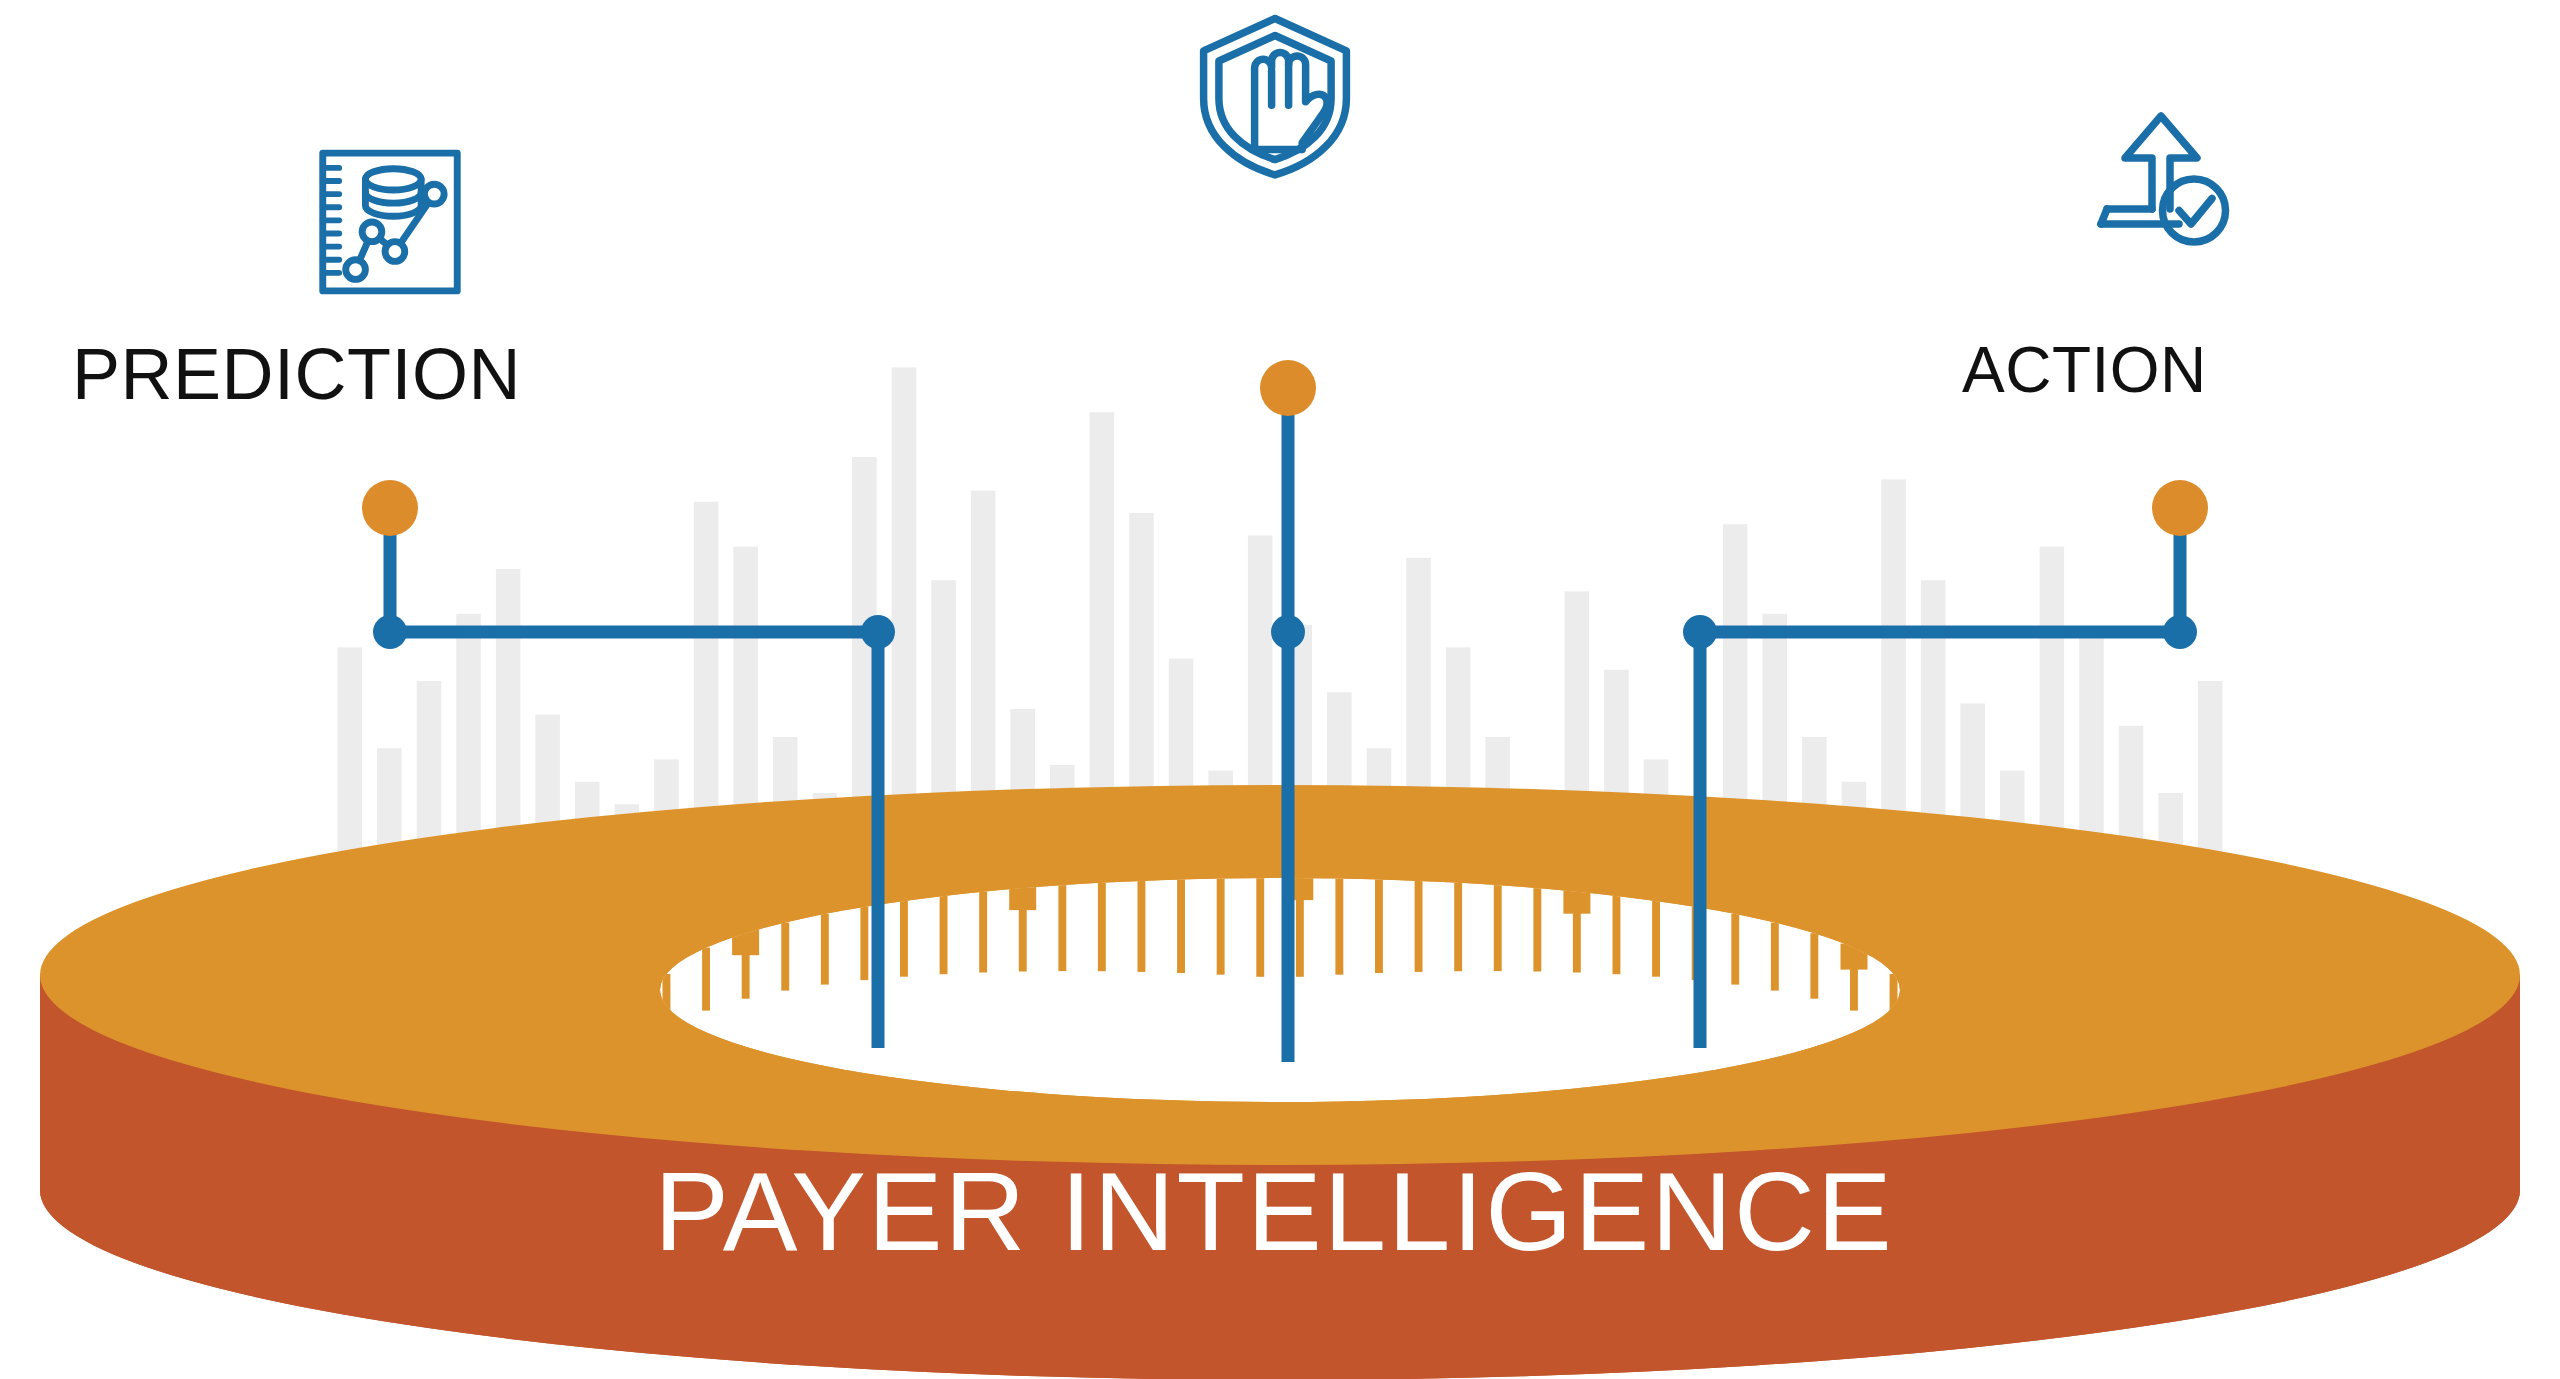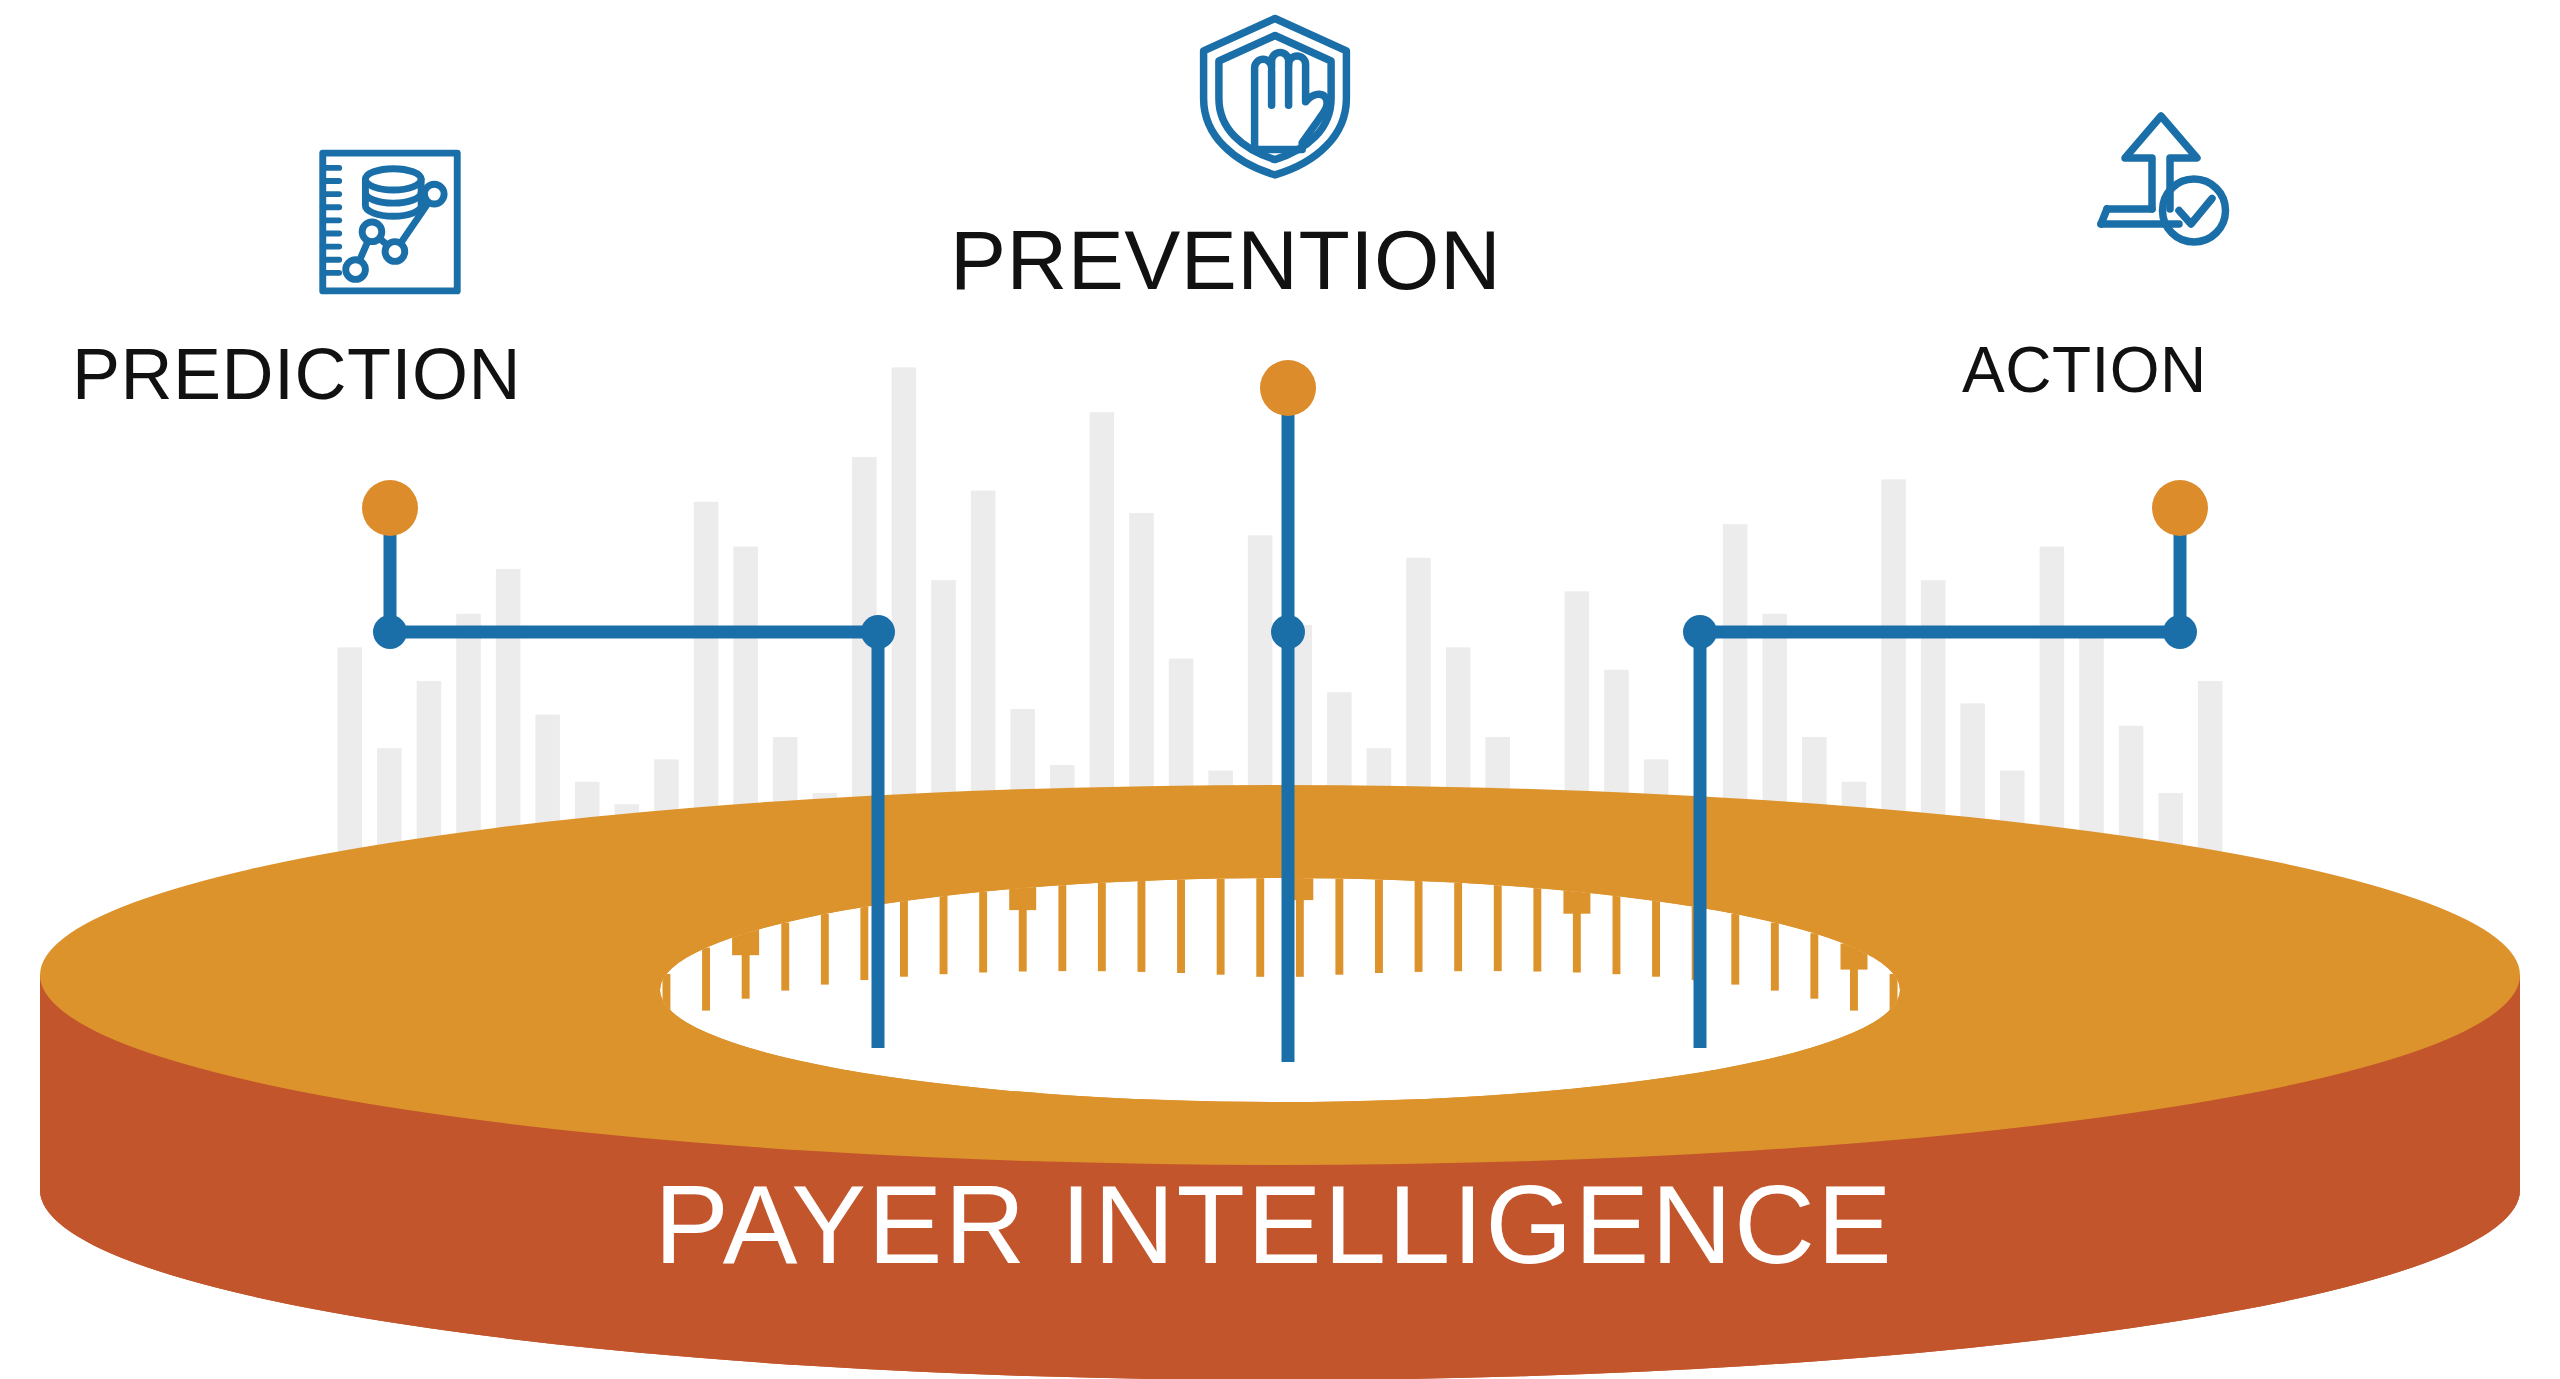--- a/index.html
+++ b/index.html
@@ -46,21 +46,20 @@
     top: 1147px;
     width: 2548px;
     height: 150px;
     text-align: center;
     color: #ffffff;
     font-size: 112px;
     font-weight: 400;
     letter-spacing: 2px;
     font-family: "Liberation Sans", sans-serif;
     pointer-events: none;
-    margin-top: 13px;
   }
 </style>
 </head>
 <body>
 
 <div id="stage">
 
   <svg id="scene" viewBox="0 0 2560 1379" xmlns="http://www.w3.org/2000/svg">
 
     <defs>
@@ -253,18 +252,17 @@
         <path d="M44 78 H14"></path>
         <path d="M10 88 H62"></path>
         <path d="M10 88 L14 78"></path>
         <circle cx="72" cy="79" r="21"></circle>
         <polyline points="62,79 70,88 84,71"></polyline>
       </g>
     </svg>
   </div>
 
   <div class="label" id="label-prediction">PREDICTION</div>
-  <div class="label" id="label-prevention">PREVENTION</div>
   <div class="label" id="label-action">ACTION</div>
 
   <div id="base-title">PAYER INTELLIGENCE</div>
 
 </div>
 
 </body></html>

